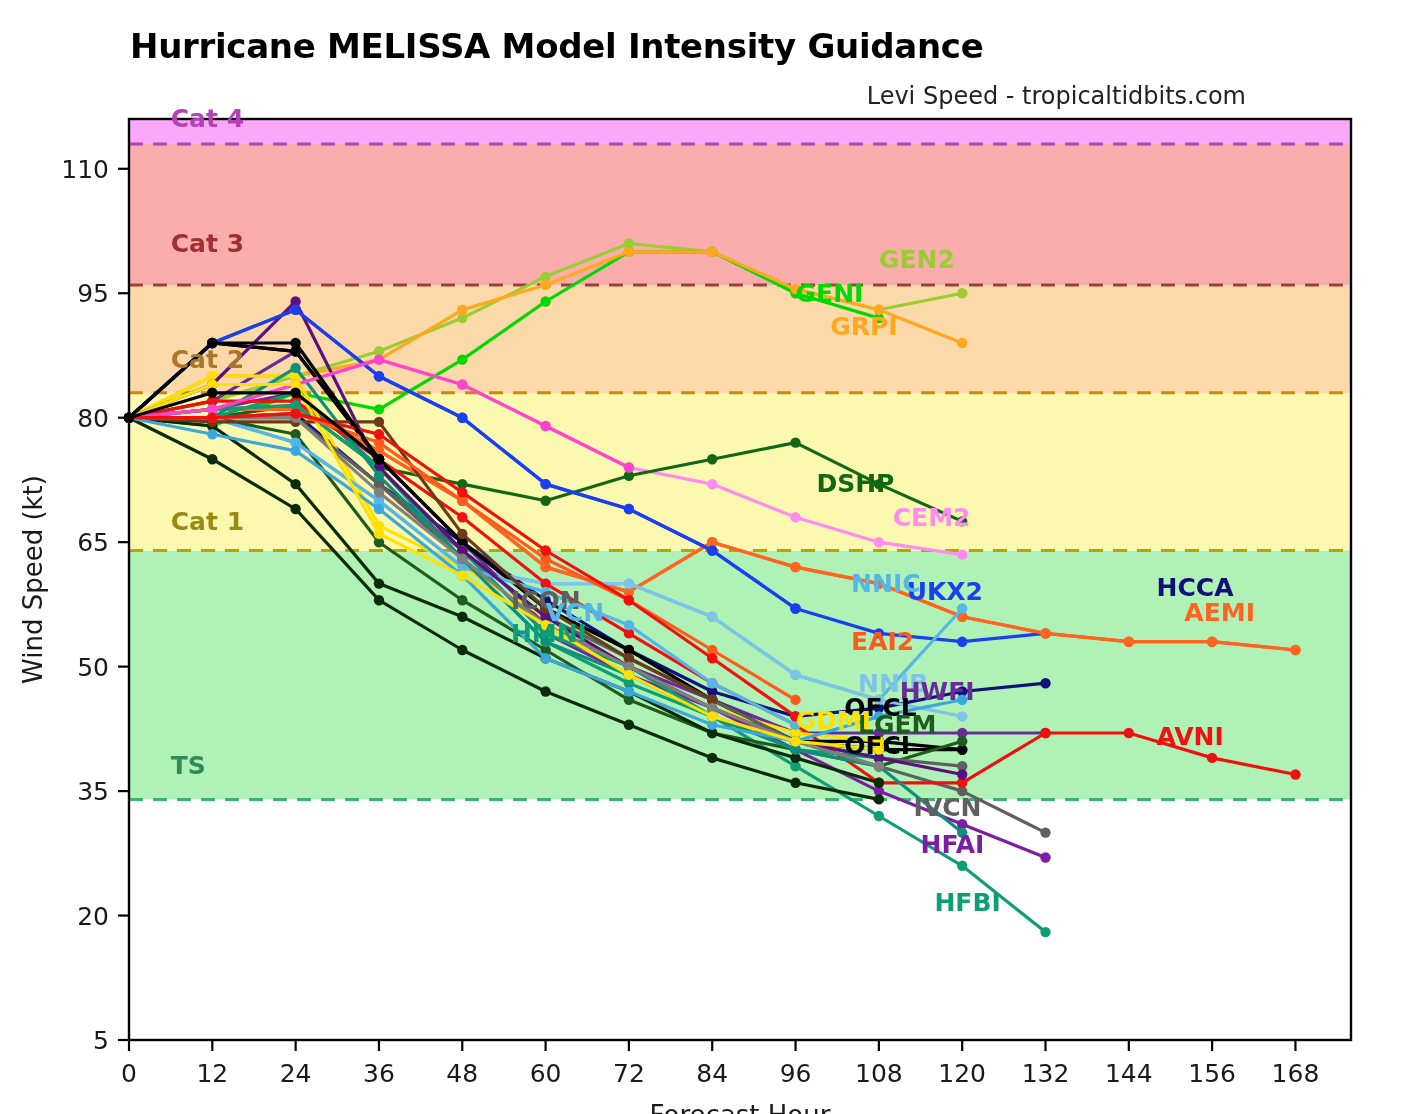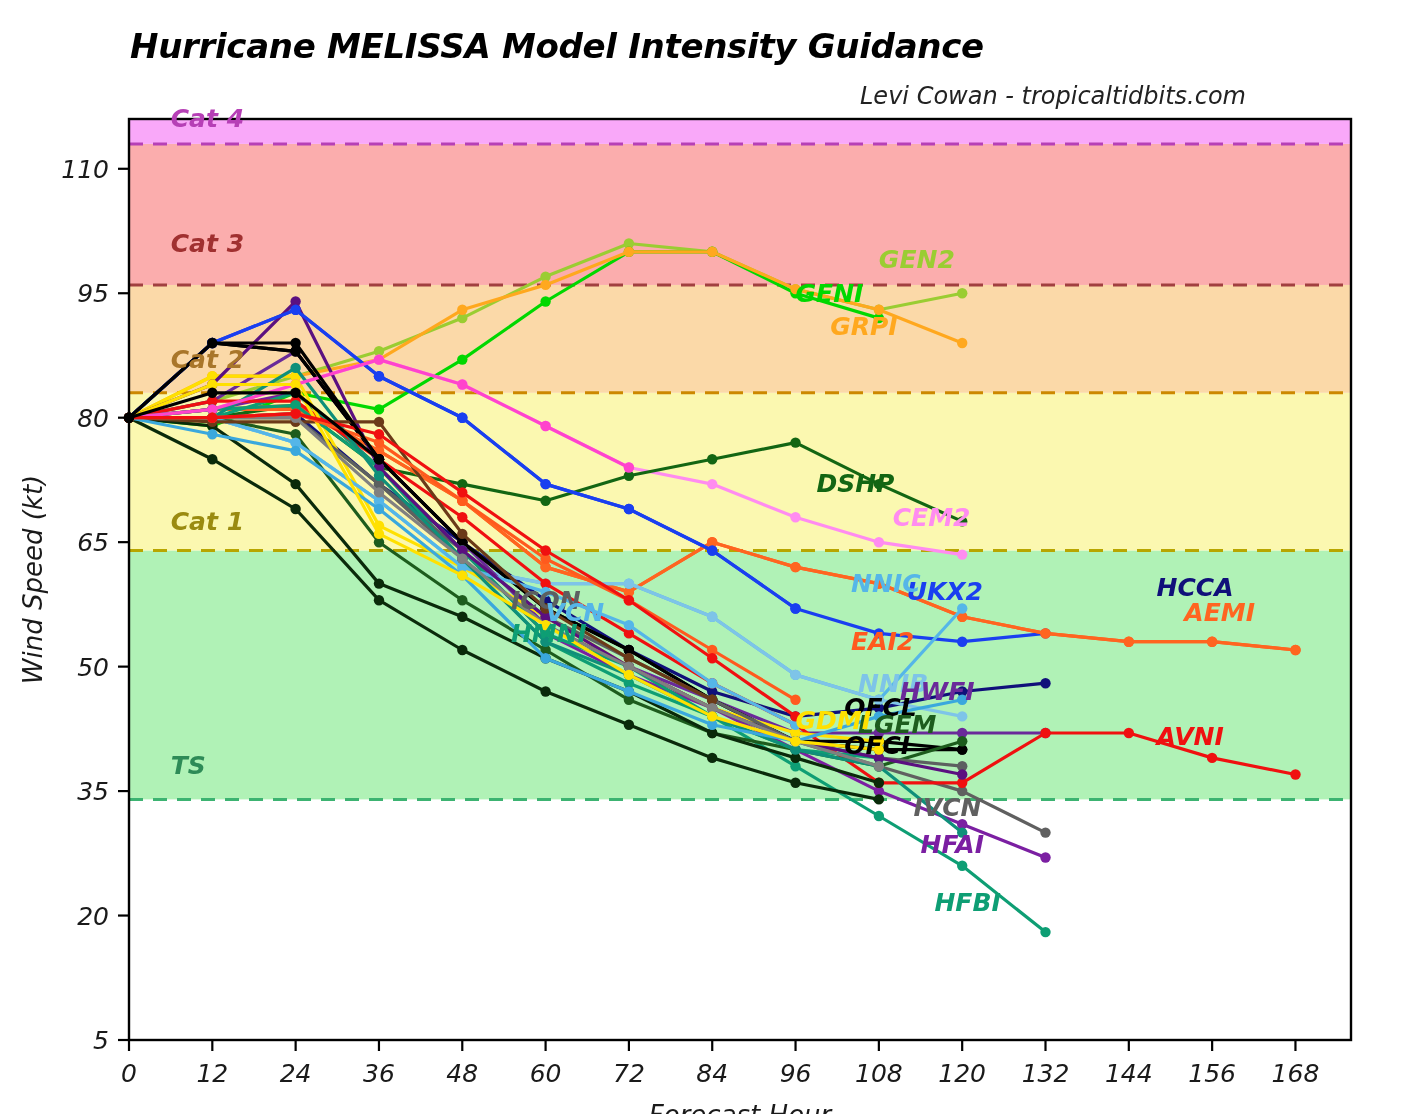--- a/index.html
+++ b/index.html
@@ -1,35 +1,35 @@
 <!DOCTYPE html>
 <html><head>
 <meta charset="utf-8">
 <style>
   html,body{margin:0;padding:0;background:#ffffff;}
   body{width:1410px;height:1114px;font-family:"DejaVu Sans",sans-serif;position:relative;overflow:hidden;}
-  #chart-root{position:absolute;left:0;top:0;width:1304px;height:1114px;font-style:italic;}
+  #chart-root{position:absolute;left:0;top:0;width:1304px;height:1114px;}
   .title{position:absolute;left:130px;top:26px;font-size:34px;font-weight:bold;color:#000;font-family:"DejaVu Sans",sans-serif;letter-spacing:-0.3px;white-space:nowrap;}
   .subtitle{position:absolute;left:130px;top:80px;font-size:25px;font-weight:bold;color:#000;white-space:nowrap;}
   .credit{position:absolute;right:58px;top:82px;font-size:24px;color:#222;white-space:nowrap;font-family:"DejaVu Sans",sans-serif;}
   svg{position:absolute;left:0;top:0;}
   .ytick,.xtick{font-size:25px;fill:#1a1a1a;font-family:"DejaVu Sans",sans-serif;}
   .ytick{text-anchor:end;}
   .xtick{text-anchor:middle;}
   .axlabel{font-size:26px;fill:#1a1a1a;font-family:"DejaVu Sans",sans-serif;text-anchor:middle;}
   .catlabel{font-size:25px;font-weight:bold;font-family:"DejaVu Sans",sans-serif;}
   .modlabel{font-size:25px;font-weight:bold;font-family:"DejaVu Sans",sans-serif;}
 </style>
 </head>
 <body>
 
 <div id="chart-root">
 
   <div class="title">Hurricane MELISSA Model Intensity Guidance</div>
-  <div class="credit">Levi Cowan - tropicaltidbits.com</div>
+  <div class="credit">Levi Speed - tropicaltidbits.com</div>
 
   <svg id="plot" width="1410" height="1114">
     <g id="bands-group">
         <rect x="129" y="119" width="1222" height="921" fill="#ffffff"></rect>
         <rect x="129" y="550.4594594594594" width="1222" height="248.91891891891896" fill="#b0f2b6"></rect>
         <rect x="129" y="392.8108108108107" width="1222" height="157.64864864864865" fill="#fbf8b0"></rect>
         <rect x="129" y="284.94594594594594" width="1222" height="107.86486486486478" fill="#fbd9a8"></rect>
         <rect x="129" y="143.89189189189187" width="1222" height="141.05405405405406" fill="#fbadad"></rect>
         <rect x="129" y="119" width="1222" height="24.891891891891873" fill="#f9a8f9"></rect>
         <line x1="129" y1="799.3783783783783" x2="1351" y2="799.3783783783783" stroke="#3cb371" stroke-width="3" stroke-dasharray="14 10"></line>

